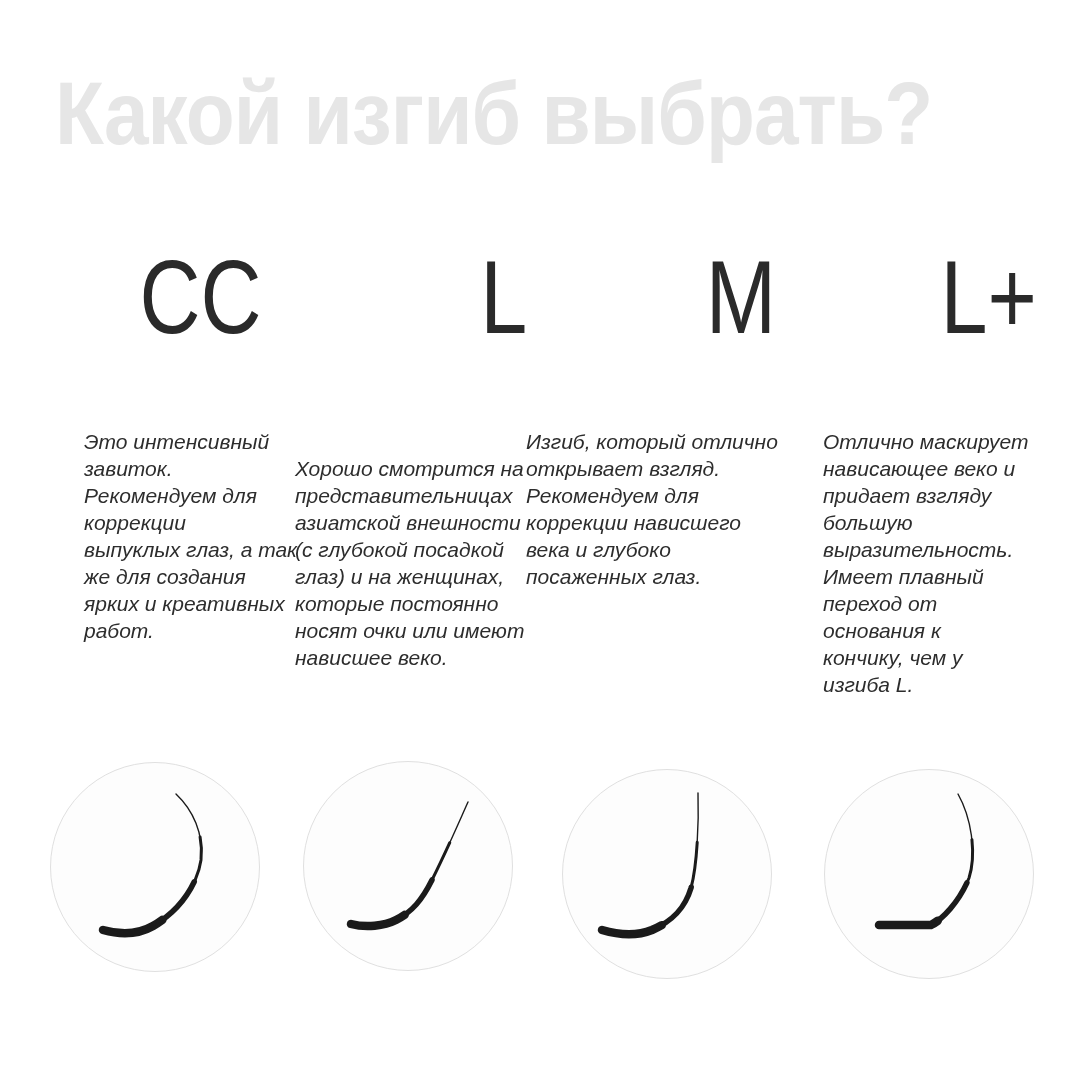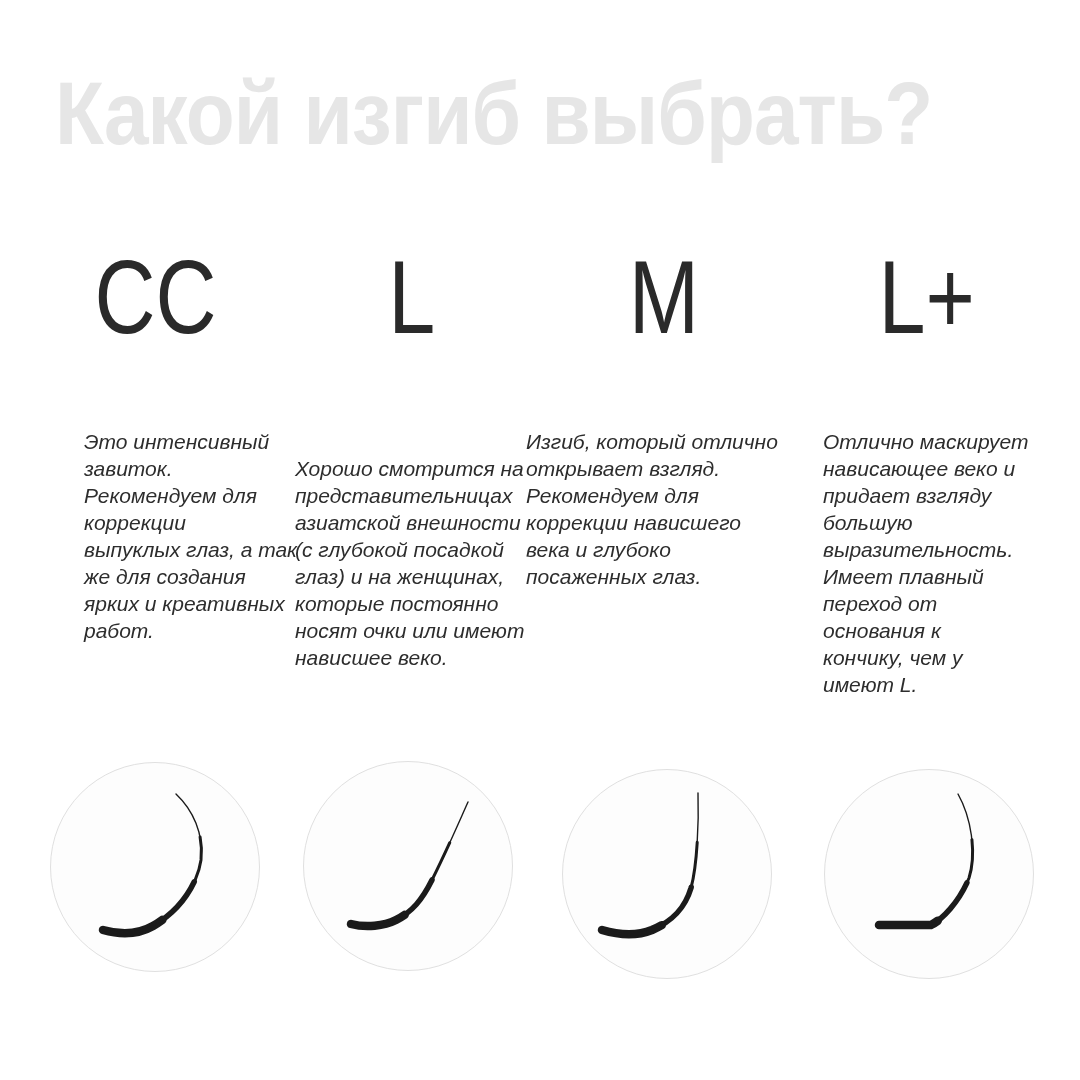--- a/index.html
+++ b/index.html
@@ -20,21 +20,21 @@
     letter-spacing:-1px;
     white-space:nowrap;
     color:var(--title, #e6e6e6);
     transform:scaleX(0.9);
     transform-origin:left top;
   }
   .hdr {
     position:absolute;
     top:246px;
     width:240px;
-    text-align:center;
+    text-align:right;
     font-size:103px;
     line-height:1;
     color:var(--heading, #2a2a2a);
   }
   .hdr .squeeze { display:inline-block; transform:scaleX(0.82); transform-origin:center; }
   .hdr.c1 { left:35px; }
   .hdr.c2 { left:292px; }
   .hdr.c3 { left:544px; }
   .hdr.c4 { left:807px; }
   .desc {
@@ -110,21 +110,21 @@
 посаженных глаз.</div>
   <div class="desc c4">Отлично маскирует
 нависающее веко и
 придает взгляду
 большую
 выразительность.
 Имеет плавный
 переход от
 основания к
 кончику, чем у
-имеют L.</div>
+изгиба L.</div>
 
   <div class="circle c1">
     <svg width="210" height="210" viewBox="0 0 210 210">
       <path class="lash-path w1" pathLength="100" d="M 52 167 C 70 172, 88 171, 102 163 C 126 149, 146 124, 150 97 C 153 71, 142 47, 125 31"></path>
       <path class="lash-path w2" pathLength="100" d="M 52 167 C 70 172, 88 171, 102 163 C 126 149, 146 124, 150 97 C 153 71, 142 47, 125 31"></path>
       <path class="lash-path w3" pathLength="100" d="M 52 167 C 70 172, 88 171, 102 163 C 126 149, 146 124, 150 97 C 153 71, 142 47, 125 31"></path>
       <path class="lash-path w4" pathLength="100" d="M 52 167 C 70 172, 88 171, 102 163 C 126 149, 146 124, 150 97 C 153 71, 142 47, 125 31"></path>
     </svg>
   </div>
 

